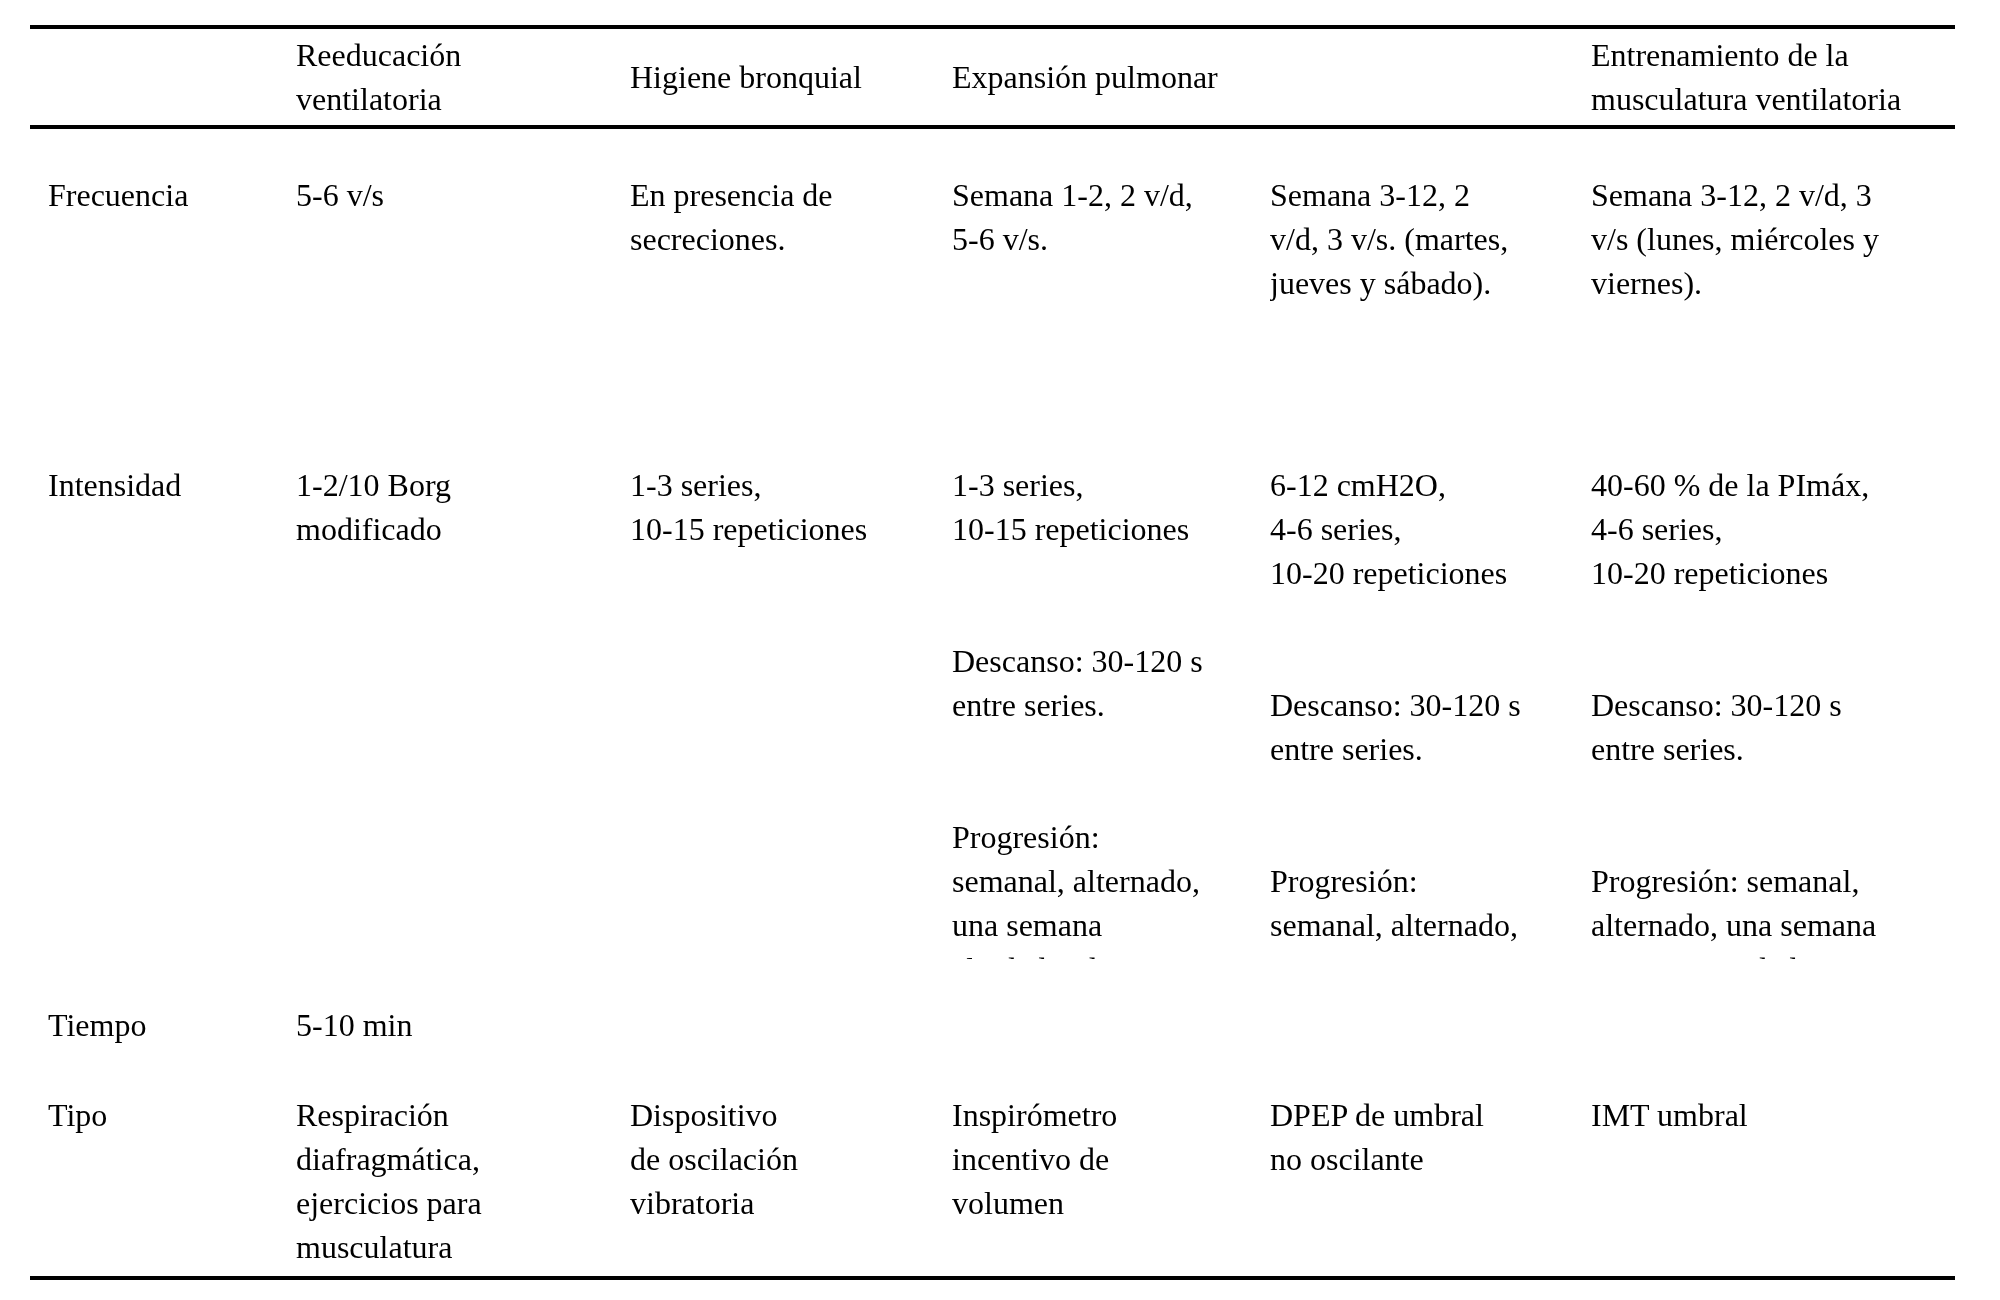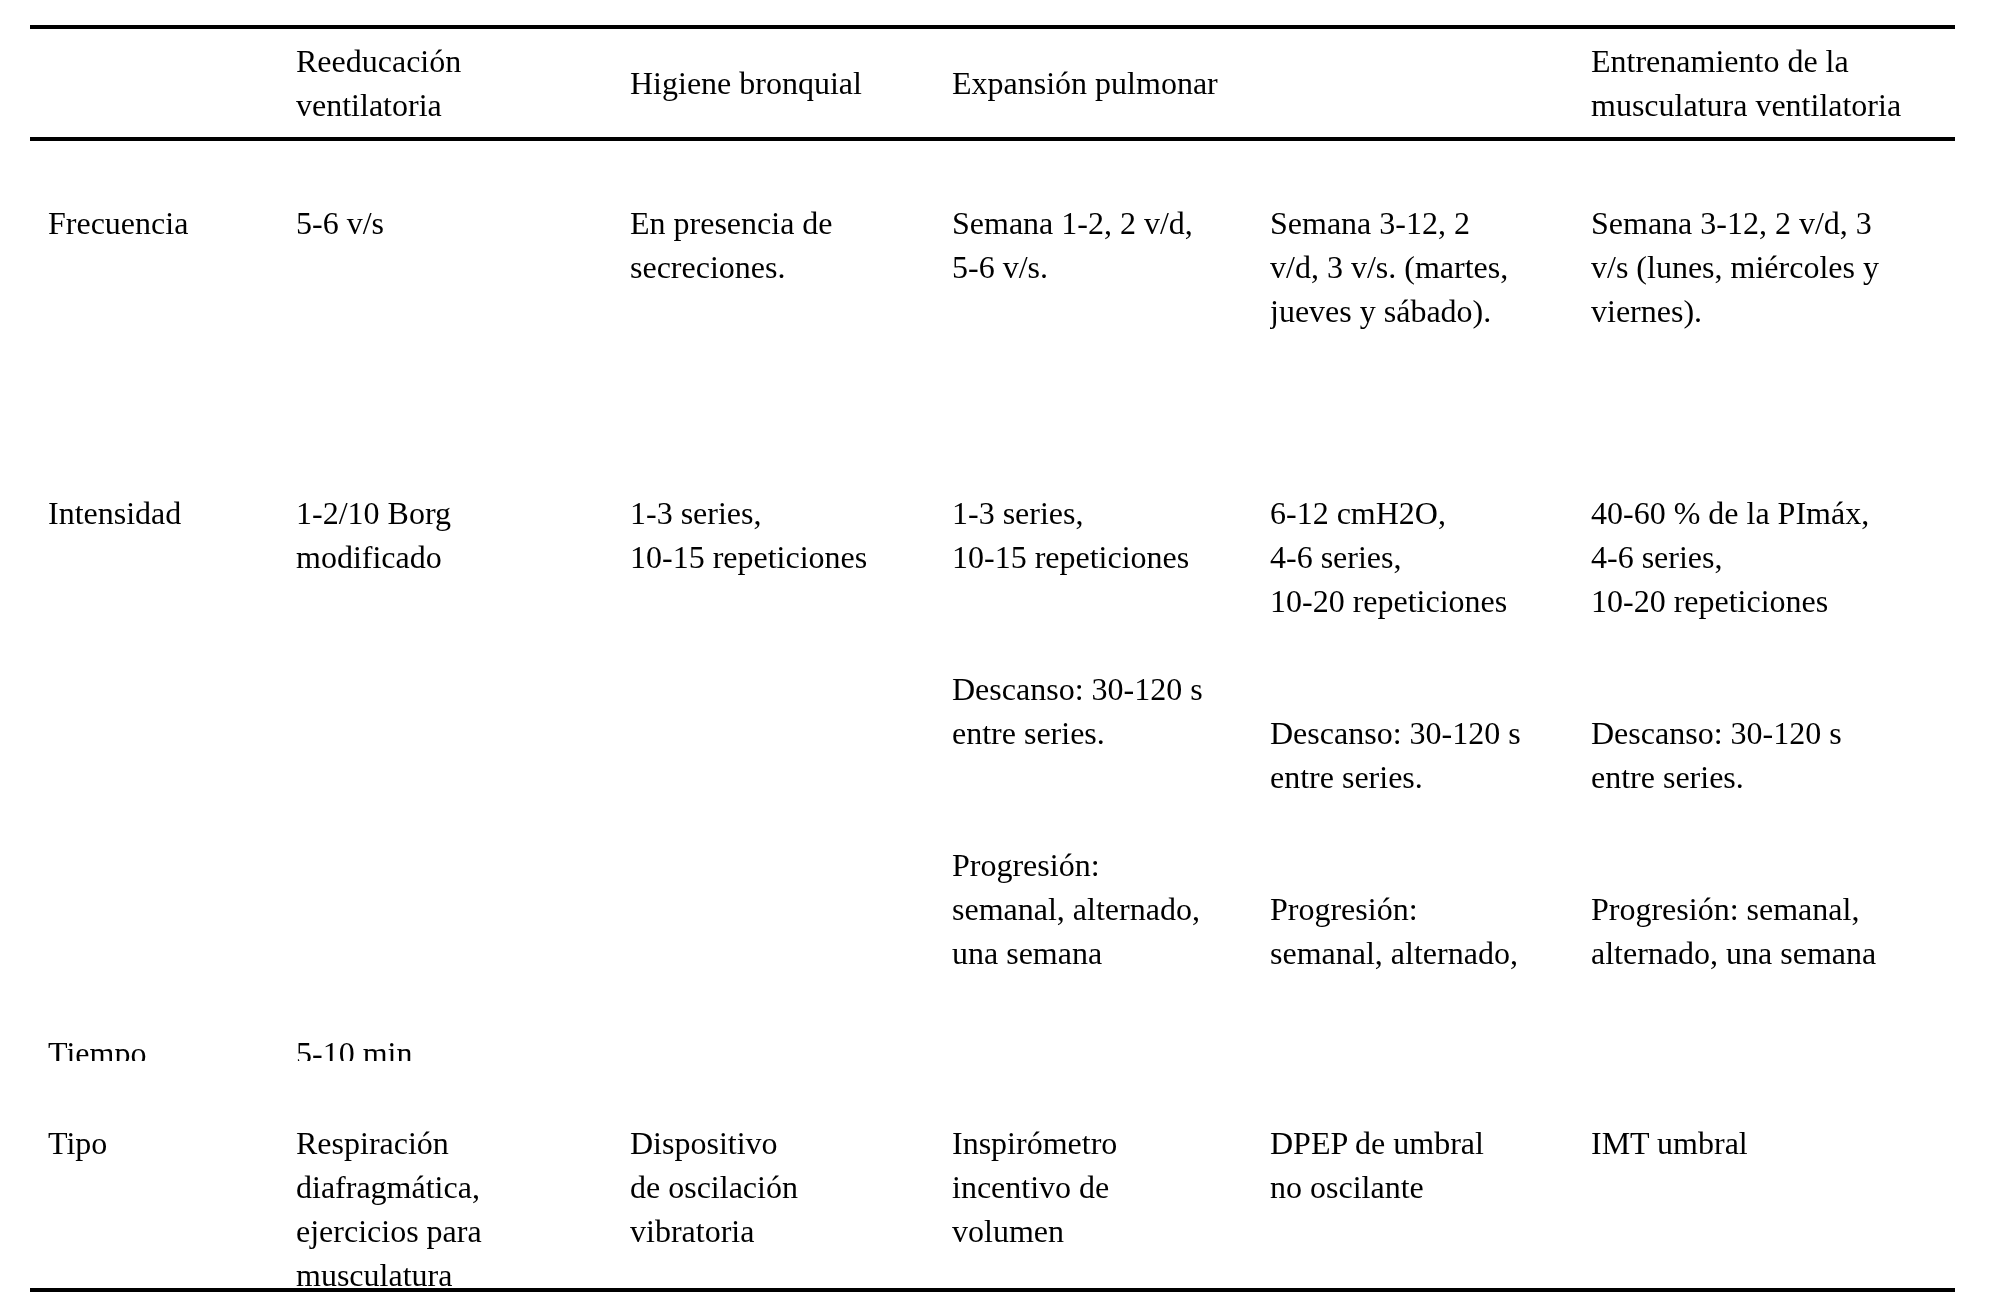--- a/index.html
+++ b/index.html
@@ -27,25 +27,25 @@
     background: #000000;
   }
   .grid {
     display: grid;
     grid-template-columns: 248px 334px 322px 318px 321px 364px;
     box-sizing: border-box;
     padding-left: 18px;
     width: 100%;
   }
   .header-row {
-    height: 108px;
+    height: 96px;
     align-items: center;
   }
   .body-row .cell {
-    padding-top: 16px;
+    padding-top: 0;
   }
   .row-frecuencia { height: 290px; }
   .row-intensidad { height: 540px; }
   .row-tiempo     { height: 90px;  }
   .row-tipo       { height: 227px; }
   .cell {
     font-size: 32px;
     line-height: 44px;
     white-space: pre-line;
     overflow: hidden;

